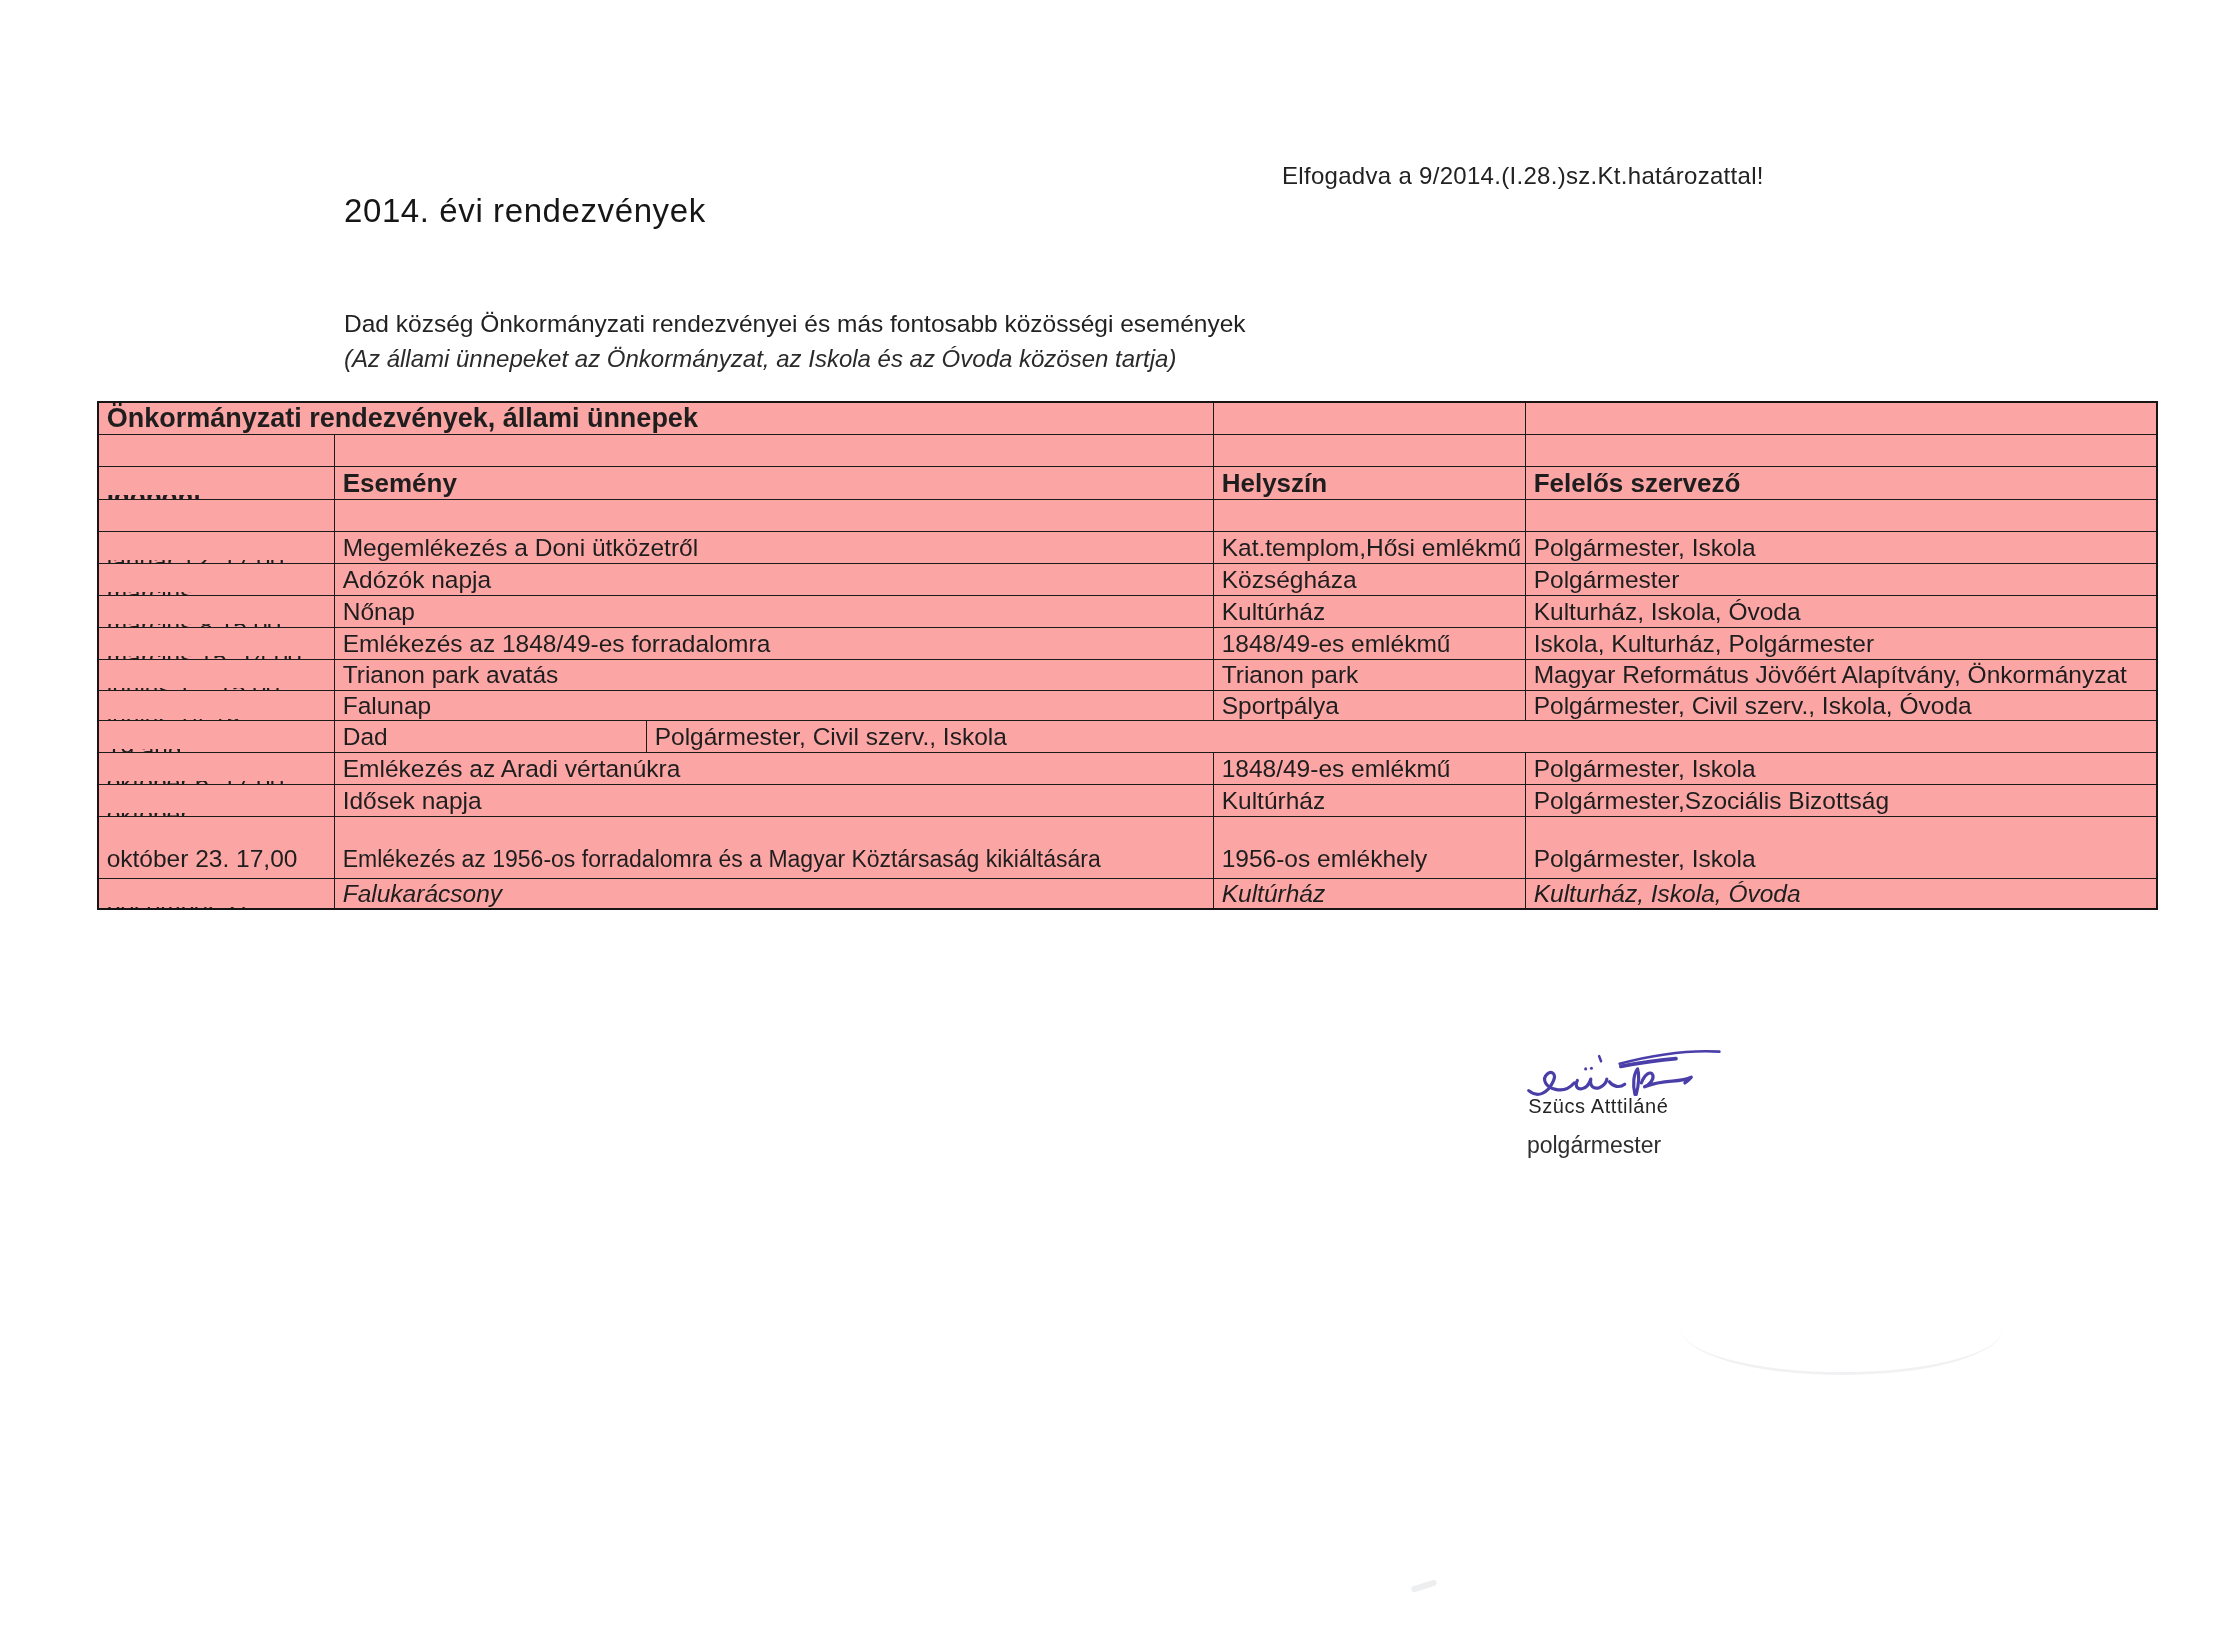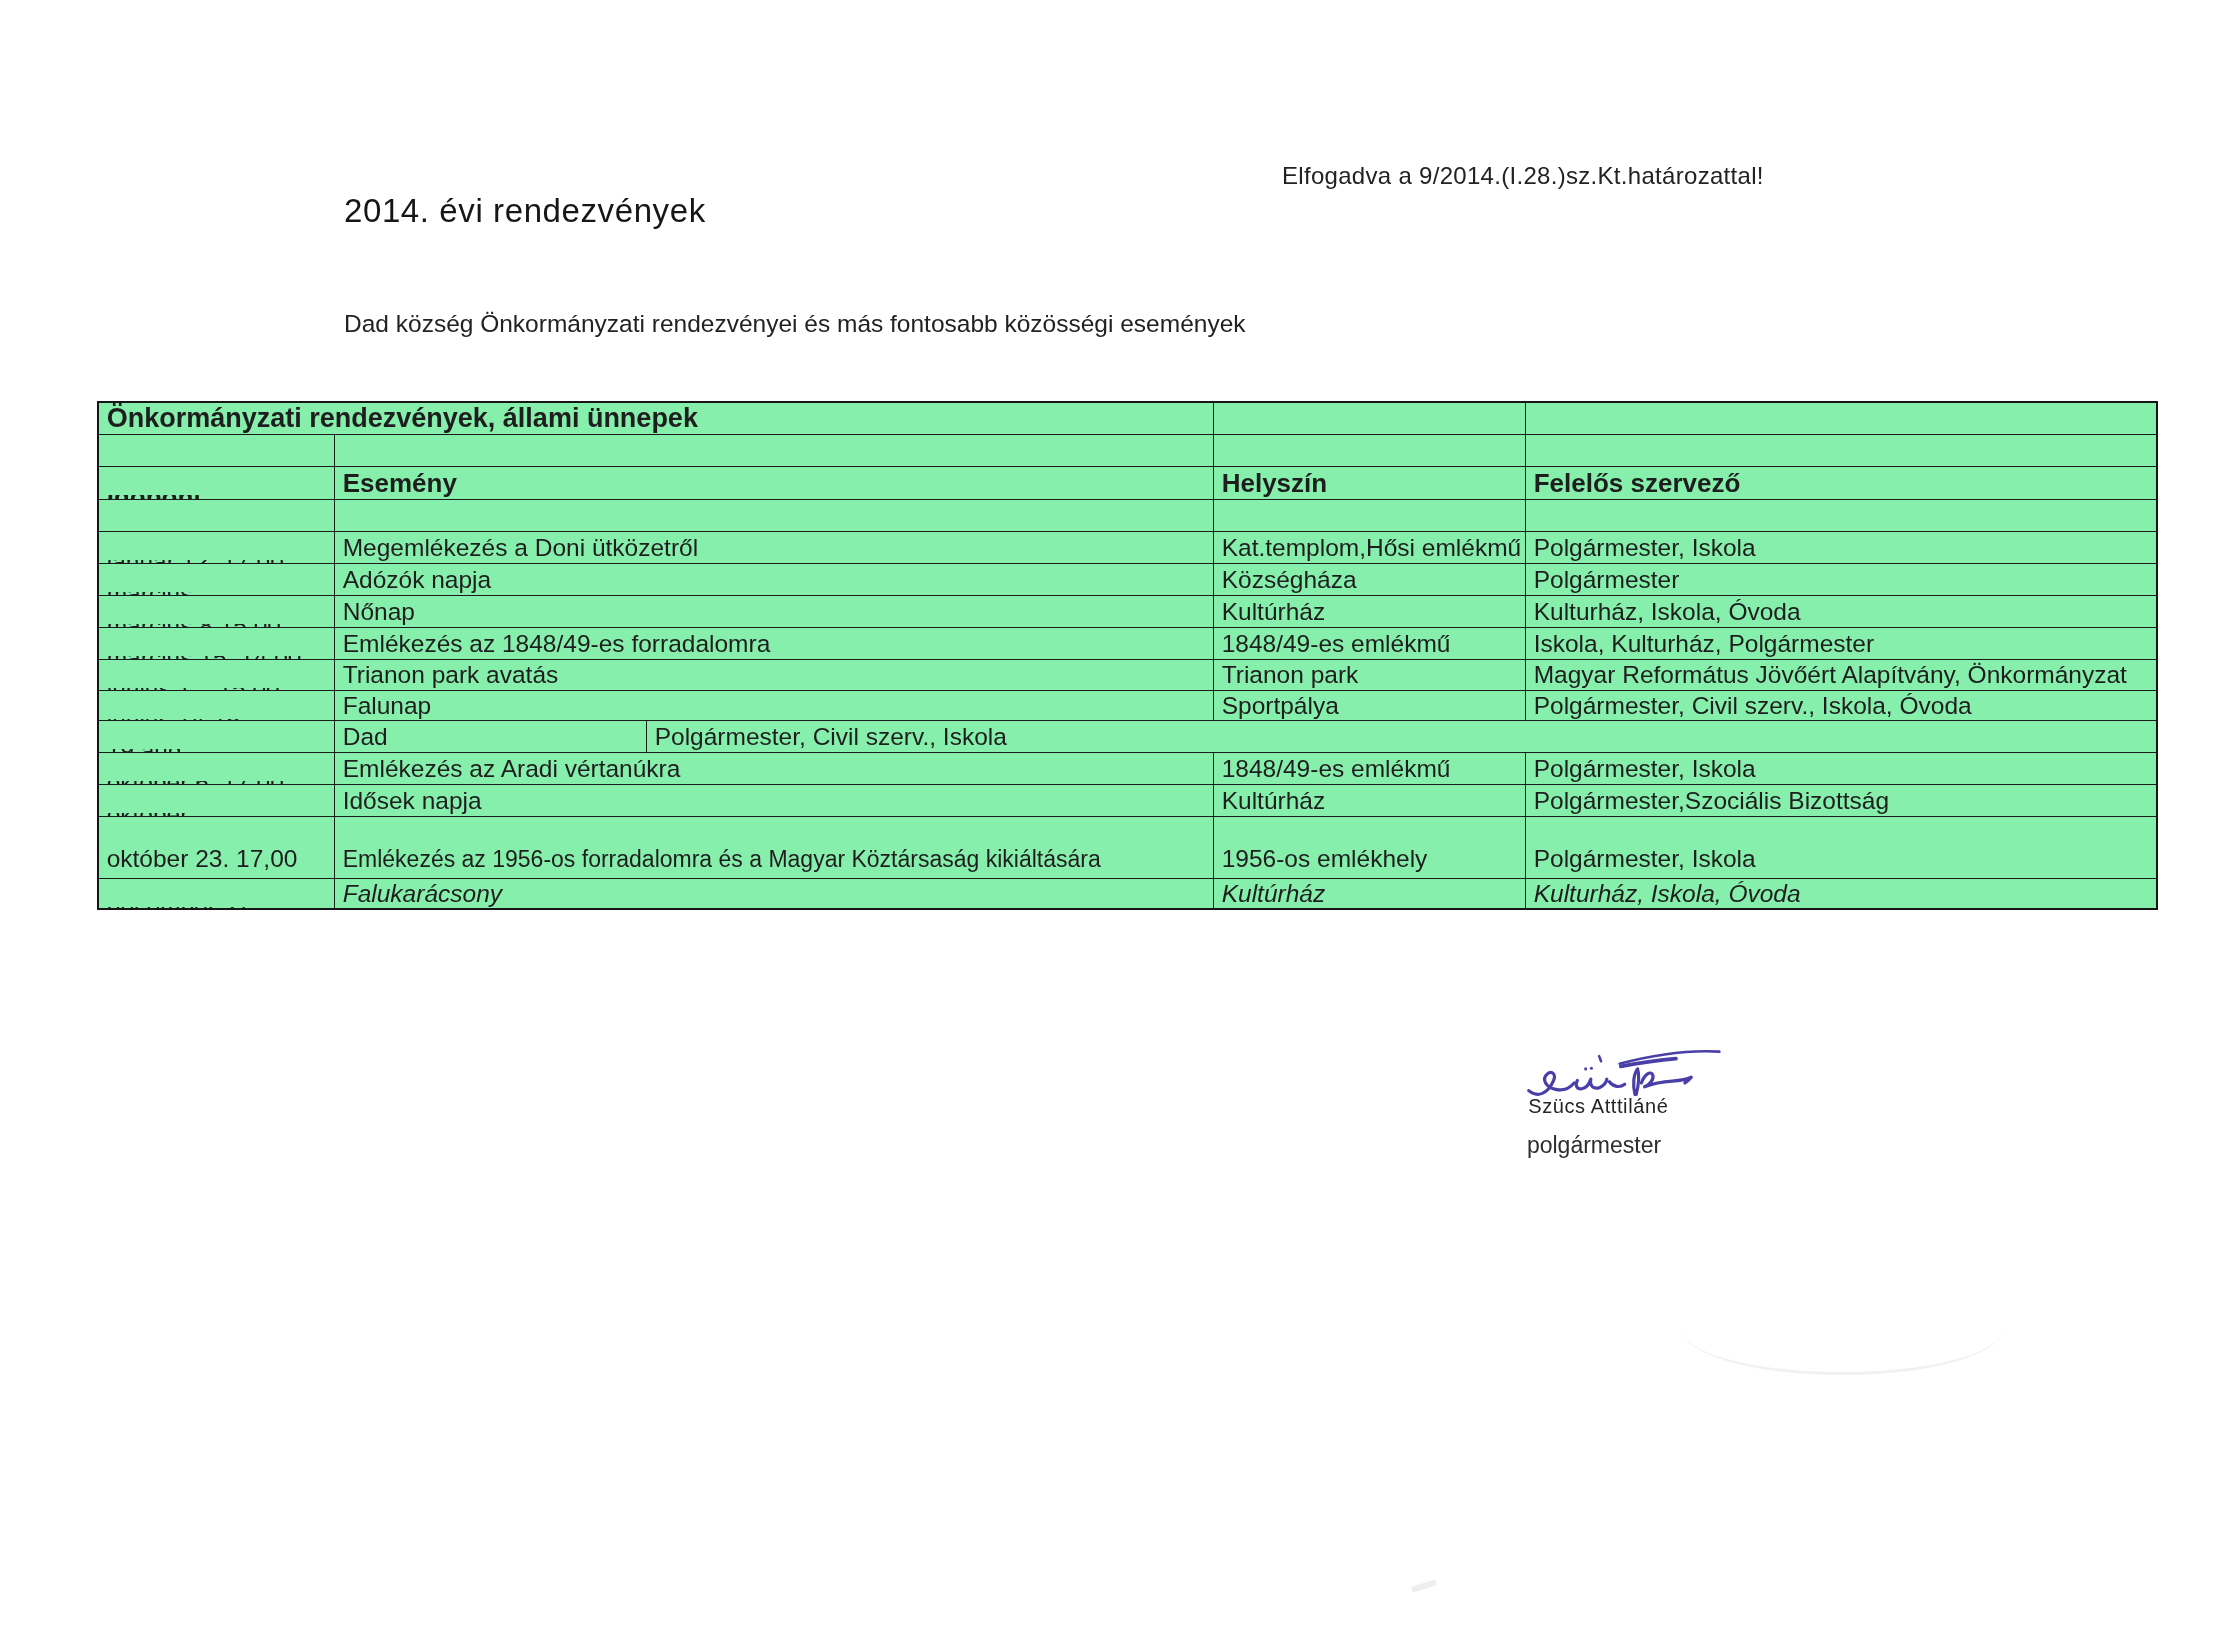--- a/index.html
+++ b/index.html
@@ -9,21 +9,21 @@
   }
   
   .accepted-note{position:absolute;left:1282px;top:162px;font-size:24px;letter-spacing:0.3px;color:#222;}
   .doc-title{position:absolute;left:344px;top:192px;margin:0;font-size:33px;font-weight:normal;color:#161616;letter-spacing:0.6px;}
   .intro1{position:absolute;left:344px;top:310px;font-size:24.5px;color:#222;}
   .intro2{position:absolute;left:344px;top:345px;font-size:24px;font-style:italic;color:#2a2a2a;}
 
   
   .events-table{
     position:absolute;left:97px;top:401px;width:2057px;
-    border:2.6px solid #161616;box-sizing:content-box;background:#86efac;
+    border:2.6px solid #161616;box-sizing:content-box;background:#fca5a5;
   }
   .tr{display:flex;border-bottom:1.9px solid #1b1b1b;box-sizing:border-box;}
   .tr:last-child{border-bottom:none;font-style:italic;}
   .td{
     box-sizing:border-box;display:flex;align-items:center;
     padding:0 5.2px 0 7.7px;font-size:24.5px;white-space:nowrap;overflow:hidden;color:#1e1e1e;
   }
   .w1{width:235px;margin-top:28px;}
   .w2{width:879px;}
   .w3{width:312px;}
@@ -55,20 +55,21 @@
 </head>
 <body>
 
 <div class="page">
 
   <div class="accepted-note">Elfogadva a 9/2014.(I.28.)sz.Kt.határozattal!</div>
 
   <h1 class="doc-title">2014. évi rendezvények</h1>
 
   <div class="intro1">Dad község Önkormányzati rendezvényei és más fontosabb közösségi események</div>
+  <div class="intro2">(Az állami ünnepeket az Önkormányzat, az Iskola és az Óvoda közösen tartja)</div>
 
   <div class="events-table">
 
     <div class="tr" style="height:32px">
       <div class="td span2 bold section-title">Önkormányzati rendezvények, állami ünnepek</div>
       <div class="td w3 bl"></div>
       <div class="td w4 bl"></div>
     </div>
 
     <div class="tr" style="height:32px">

